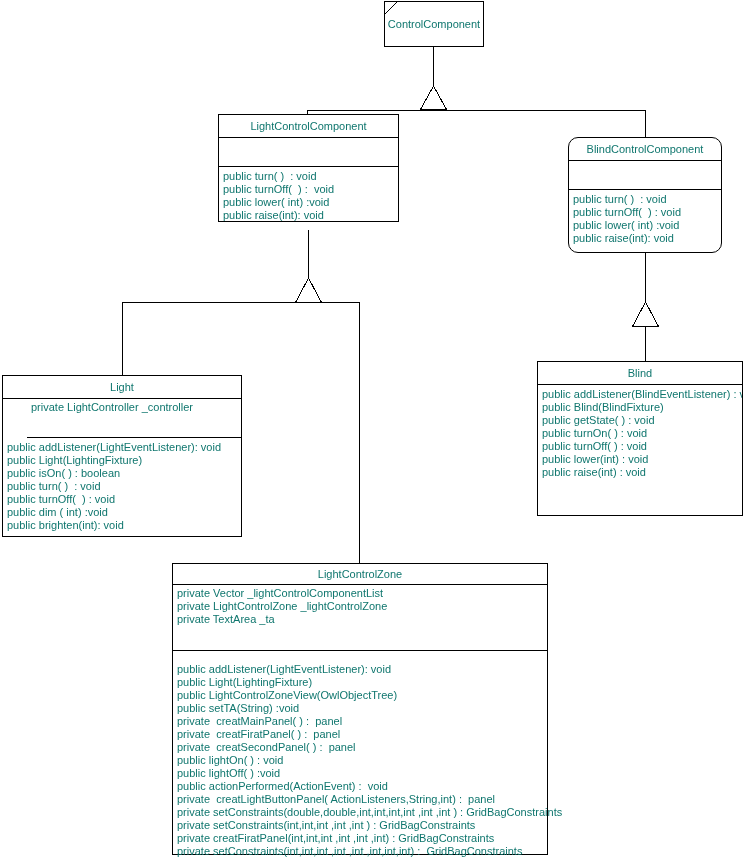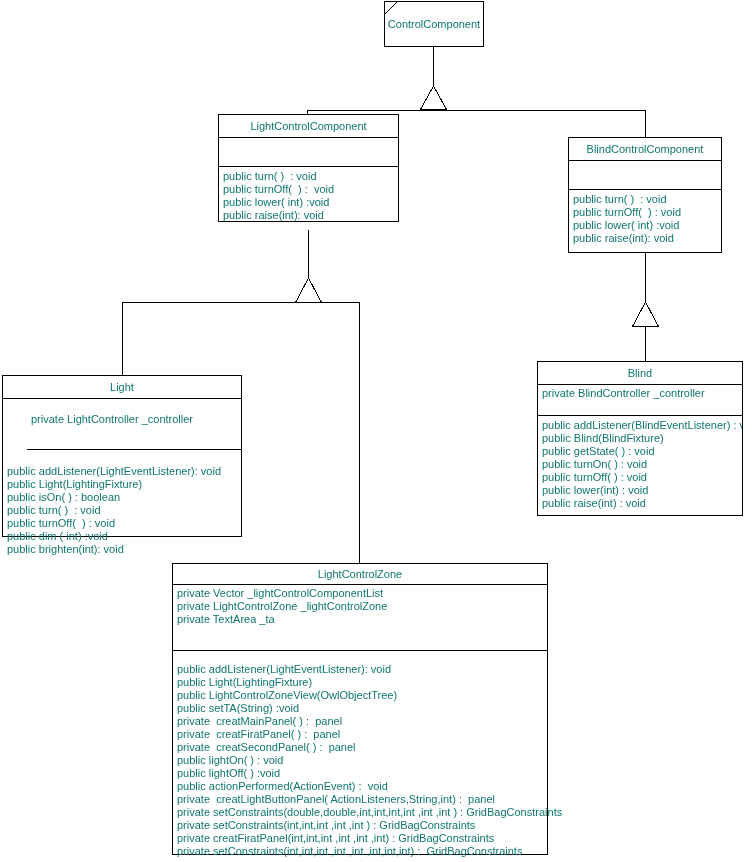--- a/index.html
+++ b/index.html
@@ -57,25 +57,25 @@
   .corner-fold line { stroke: #000000; stroke-width: 1; }
 
   
   #box-control-component        { left: 384px; top: 1px;   width: 100px; height: 46px; }
   #box-control-component .cb-title { height: 100%; }
 
   #box-light-control-component  { left: 218px; top: 114px; width: 181px; height: 108px; }
   #box-light-control-component .cb-title { height: 22px; }
   #box-light-control-component .cb-attrs { height: 26px; }
 
-  #box-blind-control-component  { left: 568px; top: 137px; width: 154px; height: 116px; }
+  #box-blind-control-component  { left: 568px; top: 137px; width: 154px; height: 116px; border-radius: 10px; }
   #box-blind-control-component .cb-title { height: 22px; }
   #box-blind-control-component .cb-attrs { height: 26px; }
 
-  #box-light                    { left: 2px;   top: 375px; width: 240px; height: 162px; gap: 12px; }
+  #box-light                    { left: 2px;   top: 375px; width: 240px; height: 162px; }
   #box-light .cb-title { height: 22px; }
   #box-light .cb-attrs { height: 36px; margin-left: 24px; }
 
   #box-blind                    { left: 537px; top: 361px; width: 206px; height: 155px; }
   #box-blind .cb-title { height: 22px; }
   #box-blind .cb-attrs { height: 28px; }
   #box-blind .cb-methods { overflow: hidden; }
 
   #box-light-control-zone       { left: 172px; top: 563px; width: 376px; height: 292px; }
   #box-light-control-zone .cb-title { height: 20px; }
@@ -155,23 +155,20 @@
       <div class="cb-line">public isOn( ) : boolean</div>
       <div class="cb-line">public turn( )  : void</div>
       <div class="cb-line">public turnOff(  ) : void</div>
       <div class="cb-line">public dim ( int) :void</div>
       <div class="cb-line">public brighten(int): void</div>
     </div>
   </div>
 
   <div class="class-box" id="box-blind">
     <div class="cb-title cb-sep">Blind</div>
-    <div class="cb-attrs cb-sep">
-      <div class="cb-line">private BlindController _controller</div>
-    </div>
     <div class="cb-methods">
       <div class="cb-line">public addListener(BlindEventListener) : void</div>
       <div class="cb-line">public Blind(BlindFixture)</div>
       <div class="cb-line">public getState( ) : void</div>
       <div class="cb-line">public turnOn( ) : void</div>
       <div class="cb-line">public turnOff( ) : void</div>
       <div class="cb-line">public lower(int) : void</div>
       <div class="cb-line">public raise(int) : void</div>
     </div>
   </div>

